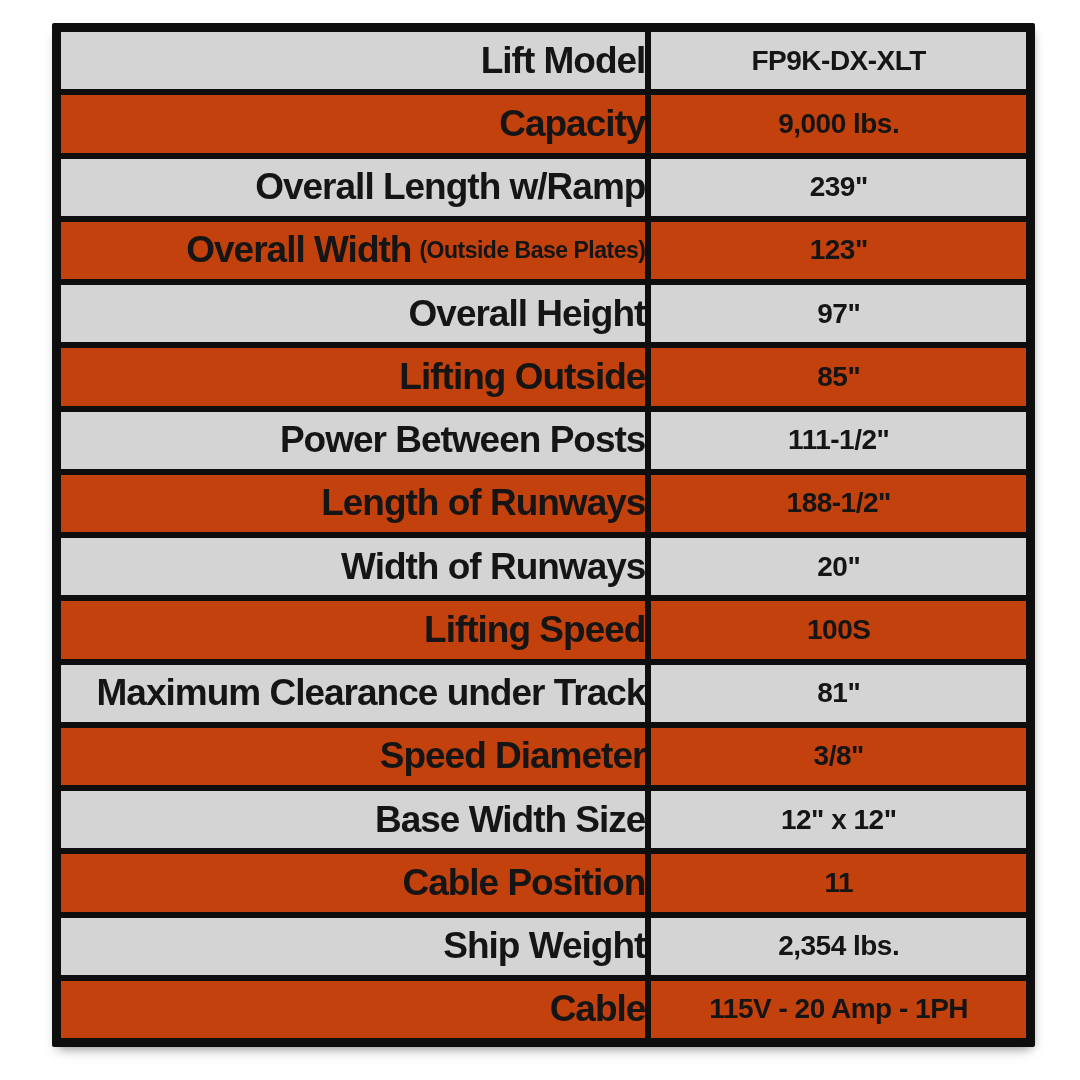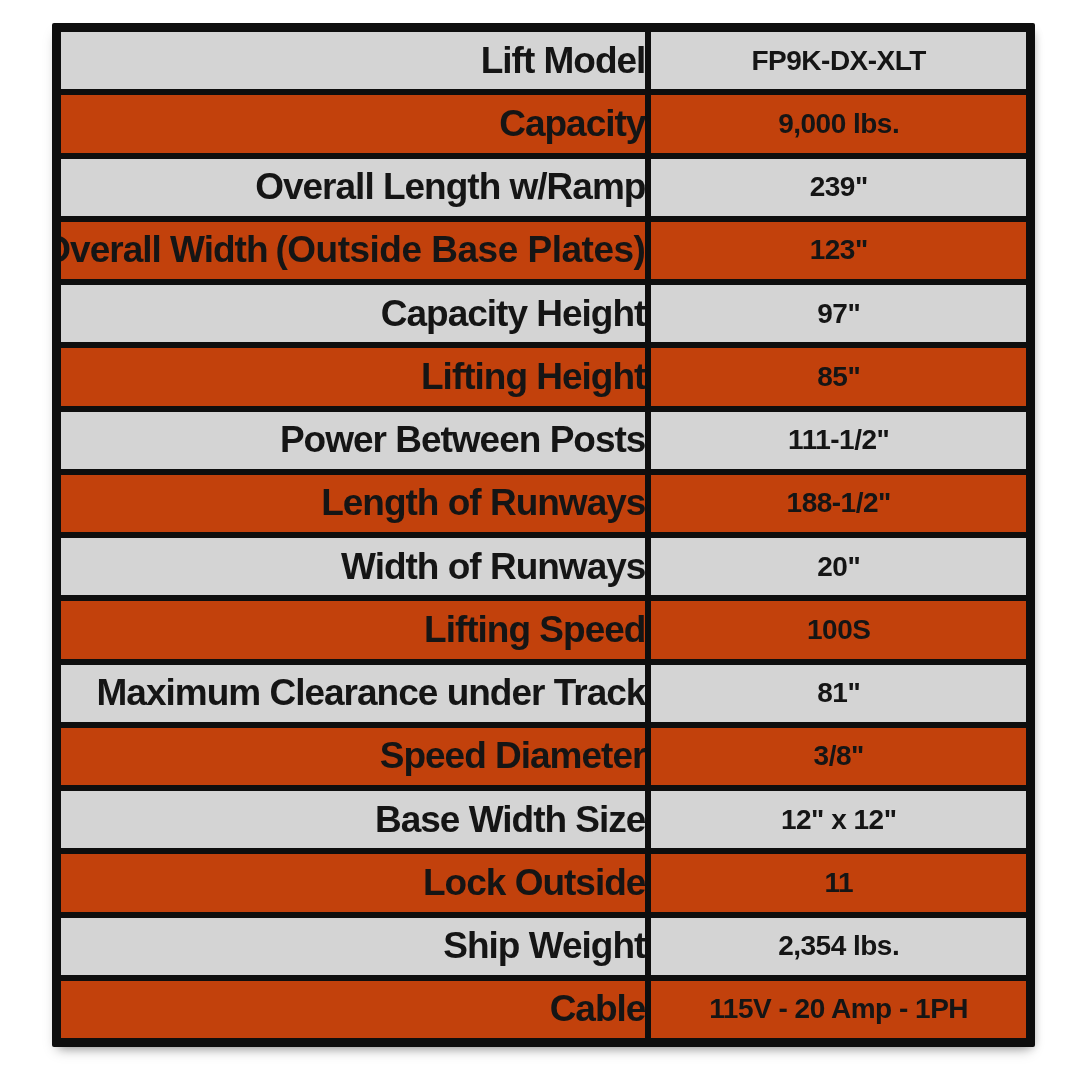--- a/index.html
+++ b/index.html
@@ -42,21 +42,21 @@
   }
   .row:nth-child(odd) .cell { background: #d4d4d4; }
   .label-cell {
     justify-content: flex-end;
     padding-left: 16px;
     font-size: 37px;
     font-weight: 700;
     letter-spacing: -1px;
   }
   .label-note {
-    font-size: 37px;
+    font-size: 23px;
     font-weight: 700;
     margin-left: 8px;
     letter-spacing: -0.5px;
   }
   .label-note:empty { display: none; }
   .value-cell {
     justify-content: center;
     font-size: 28px;
     font-weight: 700;
     letter-spacing: -0.5px;
@@ -95,29 +95,29 @@
     <div class="row">
       <div class="cell label-cell">
         <span>Overall Width</span>
         <span class="label-note">(Outside Base Plates)</span>
       </div>
       <div class="cell value-cell">123"</div>
     </div>
 
     <div class="row">
       <div class="cell label-cell">
-        <span>Capacity Height</span>
+        <span>Overall Height</span>
 
       </div>
       <div class="cell value-cell">97"</div>
     </div>
 
     <div class="row">
       <div class="cell label-cell">
-        <span>Lifting Height</span>
+        <span>Lifting Outside</span>
 
       </div>
       <div class="cell value-cell">85"</div>
     </div>
 
     <div class="row">
       <div class="cell label-cell">
         <span>Power Between Posts</span>
 
       </div>
@@ -167,21 +167,21 @@
     <div class="row">
       <div class="cell label-cell">
         <span>Base Width Size</span>
 
       </div>
       <div class="cell value-cell">12" x 12"</div>
     </div>
 
     <div class="row">
       <div class="cell label-cell">
-        <span>Lock Outside</span>
+        <span>Cable Position</span>
 
       </div>
       <div class="cell value-cell">11</div>
     </div>
 
     <div class="row">
       <div class="cell label-cell">
         <span>Ship Weight</span>
 
       </div>

